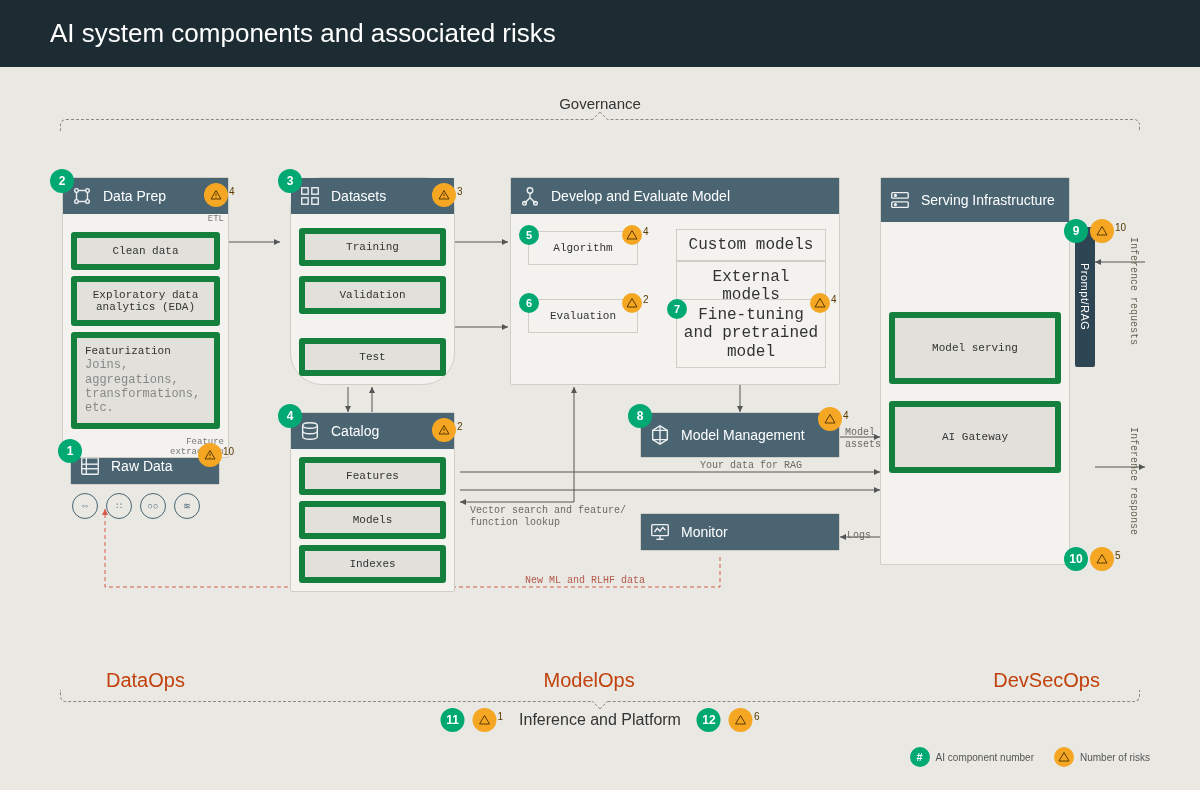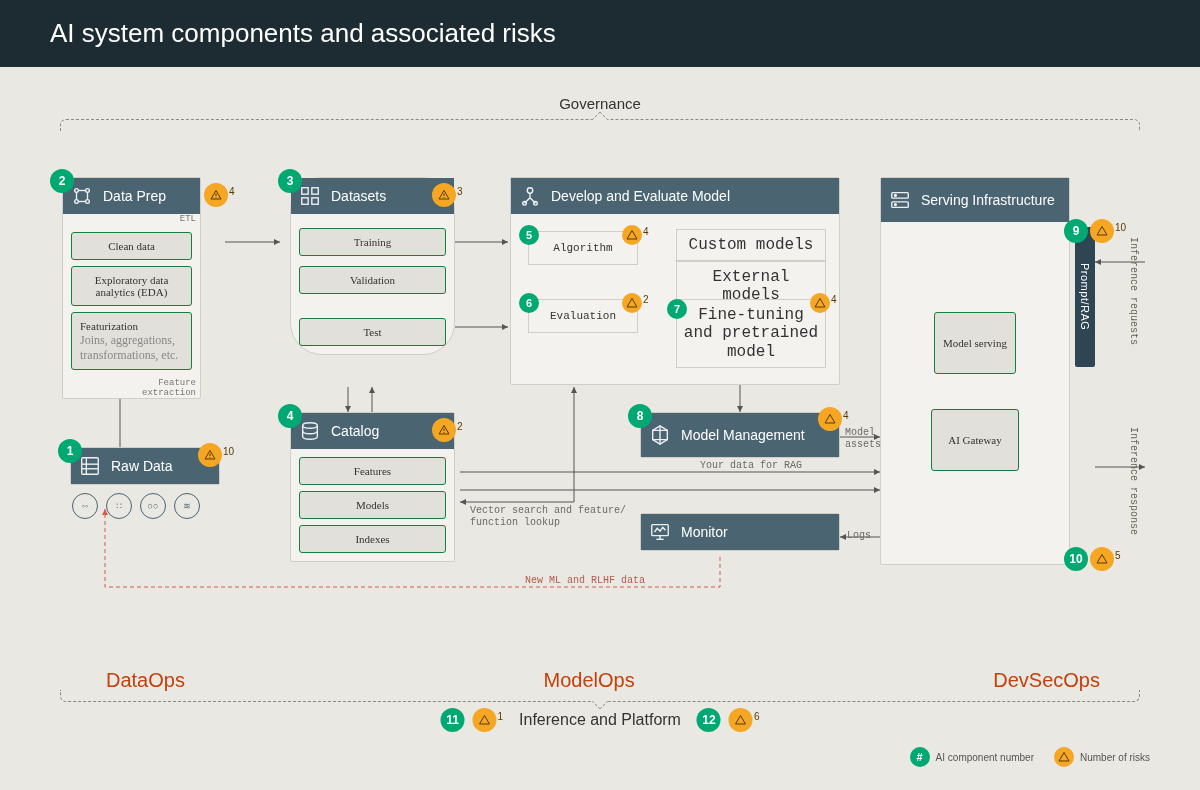--- a/index.html
+++ b/index.html
@@ -162,23 +162,23 @@
     opacity: 0.9;
   }
   .card-body {
     padding: 8px;
     display: flex;
     flex-direction: column;
     gap: 6px;
   }
   .pill {
     background: #e1e0da;
-    border: 1px solid #15803d;
+    border: 6px solid #15803d;
     border-radius: 3px;
-    font-family: Liberation Serif, serif;
+    font-family: Liberation Mono, monospace;
     font-size: 11px;
     color: #333;
     padding: 7px 8px;
     text-align: center;
   }
   .pill.sub { text-align: left; line-height: 1.2; }
   .tiny {
     font-family: "Courier New", monospace;
     font-size: 9px; color: #777;
     text-align: right;
@@ -337,21 +337,21 @@
         </svg>
       </span><span class="sup">10</span>
   </span>
   <div class="data-icons" style="left:72px; top:426px;">
     <div class="di">◦◦</div>
     <div class="di">∷</div>
     <div class="di">○○</div>
     <div class="di">≋</div>
   </div>
 
-  <div class="card" style="left:62px; top:110px; width:139px;">
+  <div class="card" style="left:62px; top:110px; width:167px;">
     <div class="card-head">
       <span class="hicon">
         <svg viewBox="0 0 24 24" fill="none" stroke="#fff" stroke-width="1.5">
             <circle cx="6" cy="6" r="2"></circle>
             <circle cx="18" cy="6" r="2"></circle>
             <circle cx="6" cy="18" r="2"></circle>
             <circle cx="18" cy="18" r="2"></circle>
             <line x1="8" y1="6" x2="16" y2="6"></line>
             <line x1="6" y1="8" x2="6" y2="16"></line>
             <line x1="18" y1="8" x2="18" y2="16"></line>
@@ -540,21 +540,21 @@
       <span class="hicon">
         <svg viewBox="0 0 24 24" fill="none" stroke="#fff" stroke-width="1.5">
             <rect x="3" y="4" width="18" height="6" rx="1"></rect>
             <rect x="3" y="14" width="18" height="6" rx="1"></rect>
             <circle cx="7" cy="7" r="1" fill="#fff"></circle>
             <circle cx="7" cy="17" r="1" fill="#fff"></circle>
           </svg>
       </span>
       <span>Serving Infrastructure</span>
     </div>
-    <div class="card-body" style="padding-top:90px; gap:35px;align-items:center;">
+    <div class="card-body" style="padding-top:90px; gap:17px;">
       <div class="pill" style="padding:24px 8px;">Model serving</div>
       <div class="pill" style="padding:24px 16px;">AI Gateway</div>
     </div>
   </div>
 
   <div class="vbar" style="left:1075px; top:160px; height:140px;">
     <span>Prompt/RAG</span>
   </div>
   <span class="posg badge-green badge-lg" style="left:1064px; top:152px;">9</span>
   <span class="posg" style="left:1090px; top:152px;">

